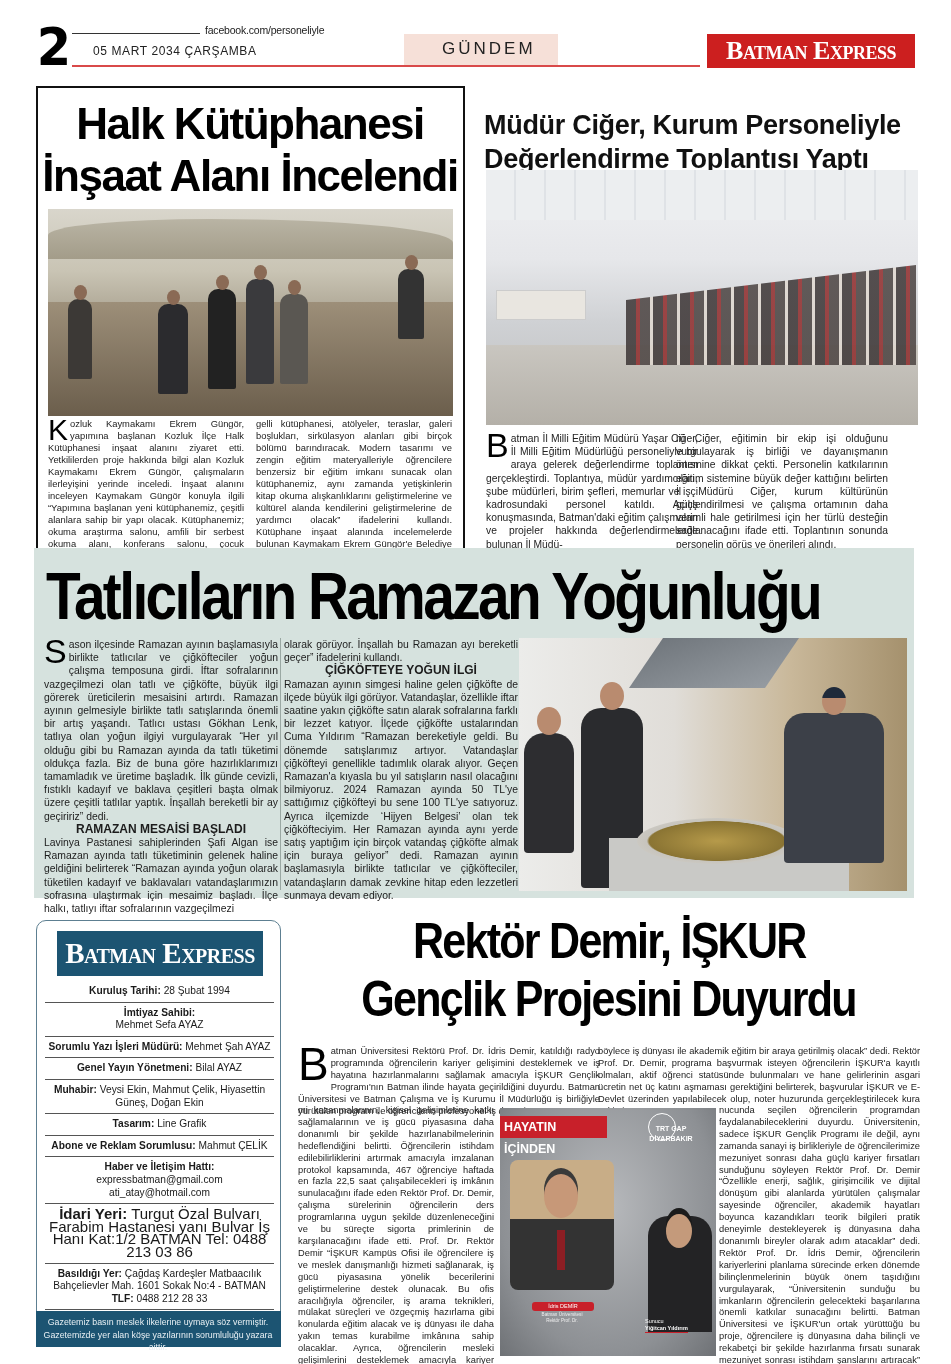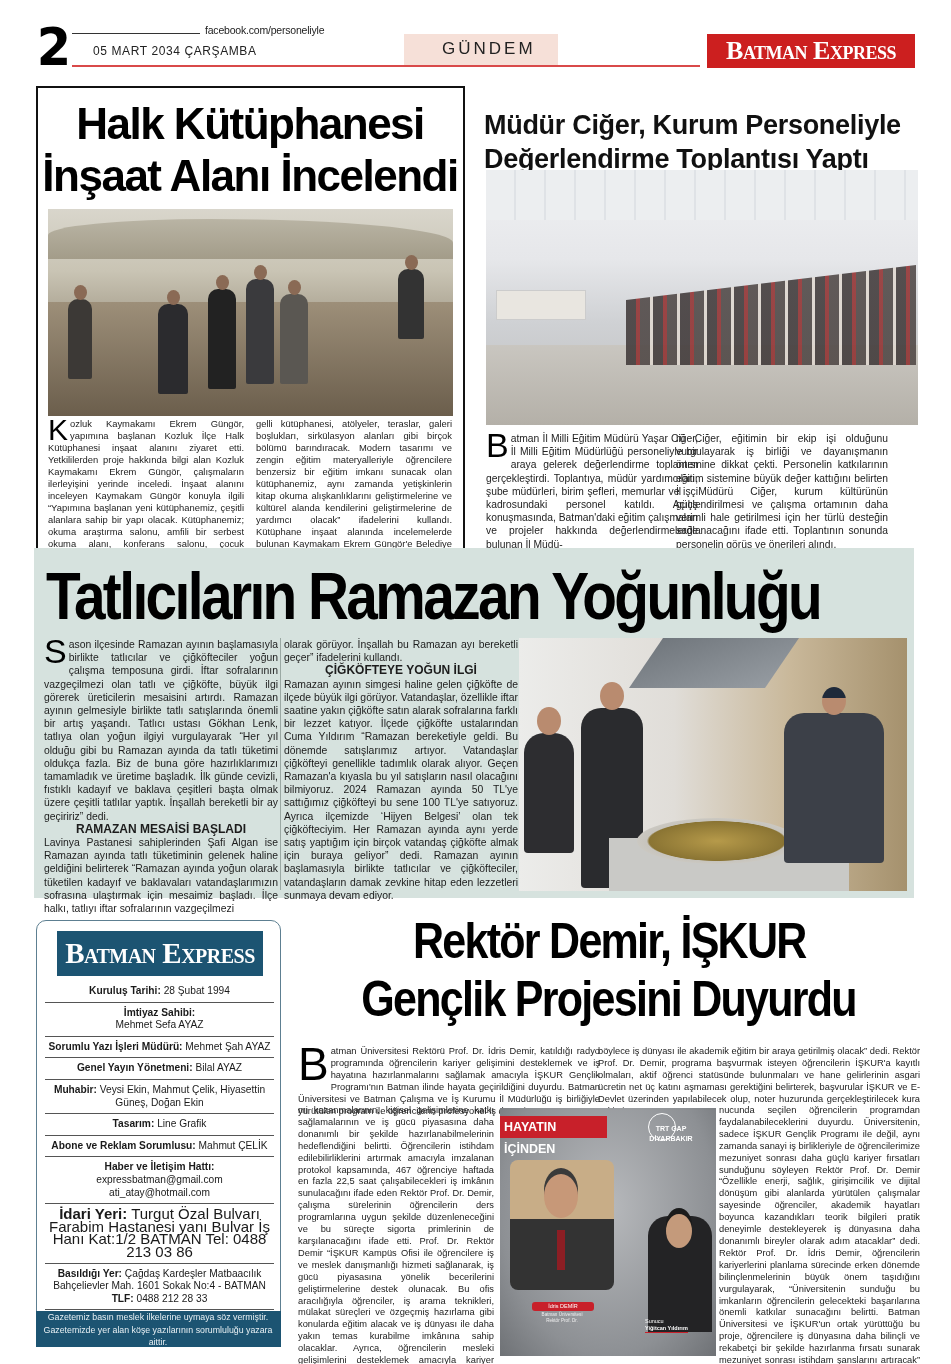--- a/index.html
+++ b/index.html
@@ -62,21 +62,21 @@
   .photo-3 .man::before { content: ""; position: absolute; left: 50%; top: -26px; width: 24px; height: 28px; margin-left: -12px; border-radius: 50%; background: #b98b6f; }
   .photo-3 .beanie::before { background: linear-gradient(180deg, #1f2a3a 0 40%, #b98b6f 40%); }
 
   
   .mast { position: absolute; left: 36px; top: 920px; width: 245px; height: 412px; border: 1.5px solid #5d7f91; border-radius: 10px 10px 0 0; background: #fff; }
   .mast .logo { position: absolute; left: 20px; top: 10px; width: 206px; height: 45px; background: #1c5472; color: #fff; text-align: center; font-family: "Liberation Serif", serif; font-weight: 700; font-size: 29px; line-height: 45px; font-variant: small-caps; letter-spacing: -0.5px; }
   .mast .rows { position: absolute; left: 8px; top: 60px; width: 229px; }
   .mast .row { text-align: center; font-size: 10.2px; line-height: 12.6px; color: #1a1a1a; padding: 4px 0 4px; border-bottom: 1px solid #555; }
   .mast .row b { font-weight: 700; }
   .mast .row.last { border-bottom: none; }
-  .mast .footer { position: absolute; left: -1.5px; top: 390px; width: 245px; height: 36px; background: #1c5472; color: #e8f0f4; font-size: 8.8px; line-height: 12.6px; text-align: center; }
+  .mast .footer { position: absolute; left: -1.5px; top: 390px; width: 245px; height: 36px; background: #1c5472; color: #e8f0f4; font-size: 8.8px; line-height: 12.6px; text-align: center; padding-top: 5px; }
 
   
   .a4-headline { position: absolute; left: 296px; top: 912px; width: 626px; text-align: center; font-size: 50px; line-height: 58px; letter-spacing: -2px; font-weight: 700; color: #000; }
   .a4-headline span { display: inline-block; transform: scaleX(0.86); }
   .a4 .caption-text { font-size: 9.3px; line-height: 11.9px; }
   .a4 .col { position: absolute; }
   .a4 .col.c1 { left: 298px; top: 1046px; width: 302px; }
   .a4 .col.c2 { left: 598px; top: 1046px; width: 322px; }
   .a4 .col.c1b { left: 298px; top: 1105px; width: 196px; }
   .a4 .col.c2b { left: 719px; top: 1105px; width: 201px; }

